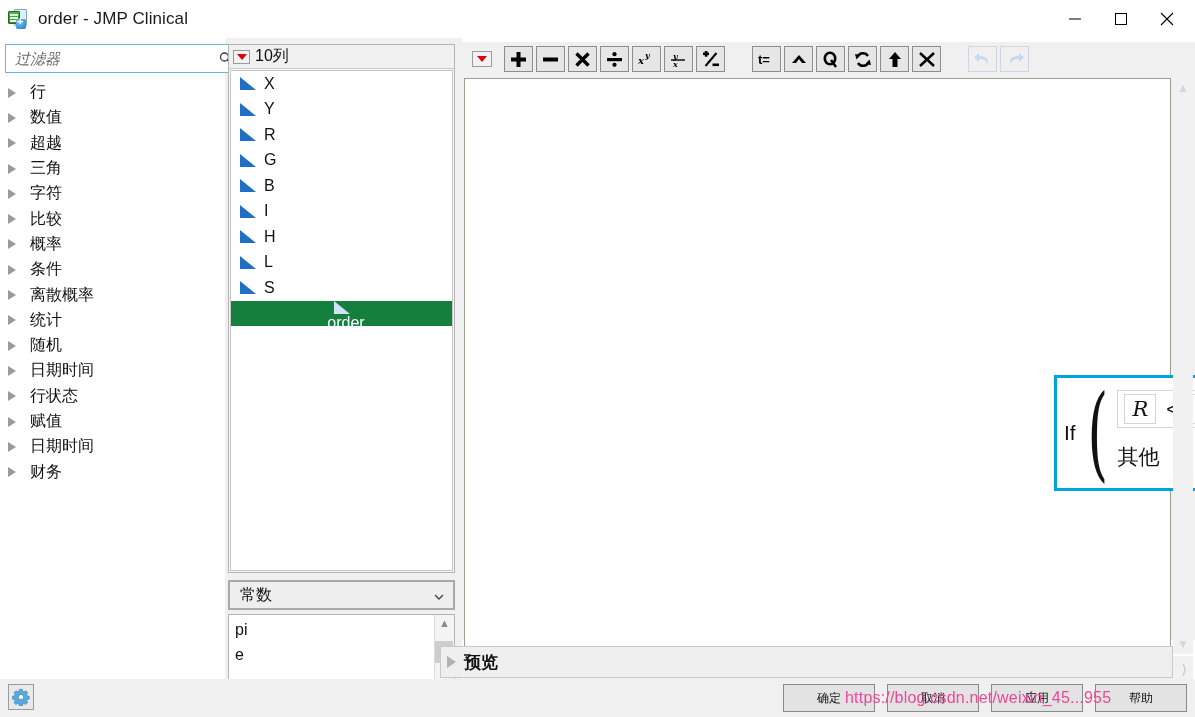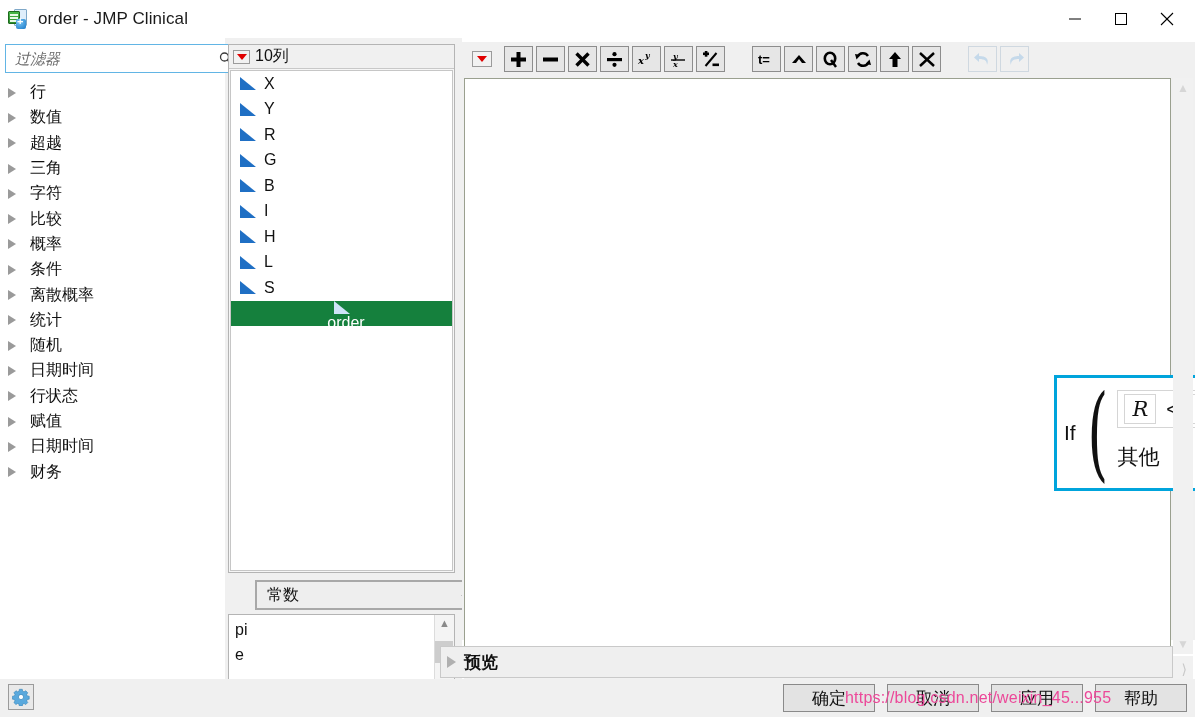--- a/index.html
+++ b/index.html
@@ -175,21 +175,20 @@
   
   .const-wrap {
     position: absolute; left: 228px; top: 580px;
     width: 227px; height: 137px;
   }
   .const-sel {
     width: 227px; height: 30px;
     background: #eeeeee; border: 2px solid #a8a8a8;
     display: flex; align-items: center;
     padding: 0 8px 0 10px;
-    margin-left: 27px;
   }
   .const-sel .lbl { flex: 1; font-size: 16px; color: #111; }
   .chev {
     width: 12px; height: 12px; flex: none;
   }
   .const-list {
     position: absolute; left: 0; top: 34px;
     width: 227px; height: 103px;
     background: #fff; border: 1px solid #b4b4b4;
     display: flex;
@@ -322,21 +321,21 @@
     display: flex; align-items: center; justify-content: center;
   }
   .btn-row {
     position: absolute; right: 8px; top: 5px;
     display: flex; gap: 12px;
   }
   .dlg-btn {
     width: 92px; height: 28px;
     background: #e3e3e3; border: 1px solid #8a8a8a;
     display: flex; align-items: center; justify-content: center;
-    font-size: 17px; color: #111;
+    font-size: 12px; color: #111;
   }
   .watermark {
     position: absolute; left: 845px; top: 689px;
     font-size: 16px; color: #ec4899;
     letter-spacing: .2px; white-space: nowrap;
     pointer-events: none; user-select: none;
   }
 
   
   .splitter-v {

